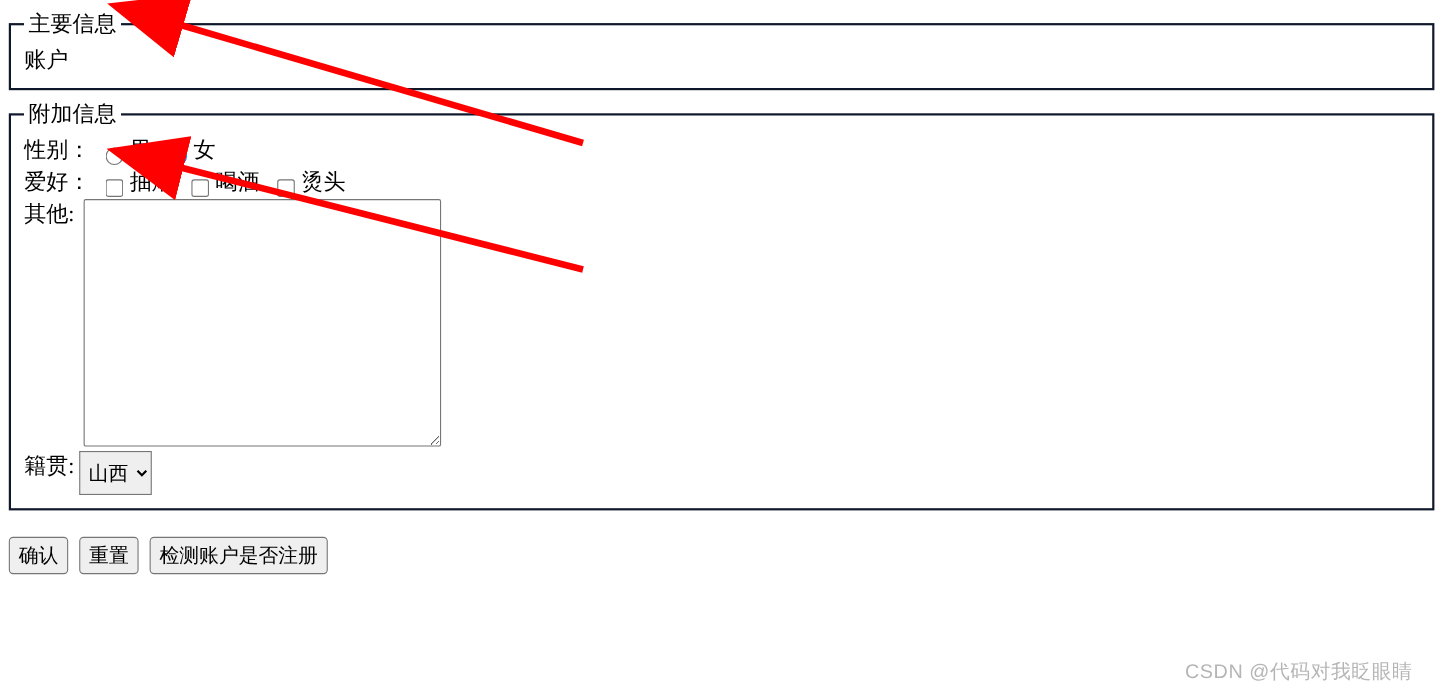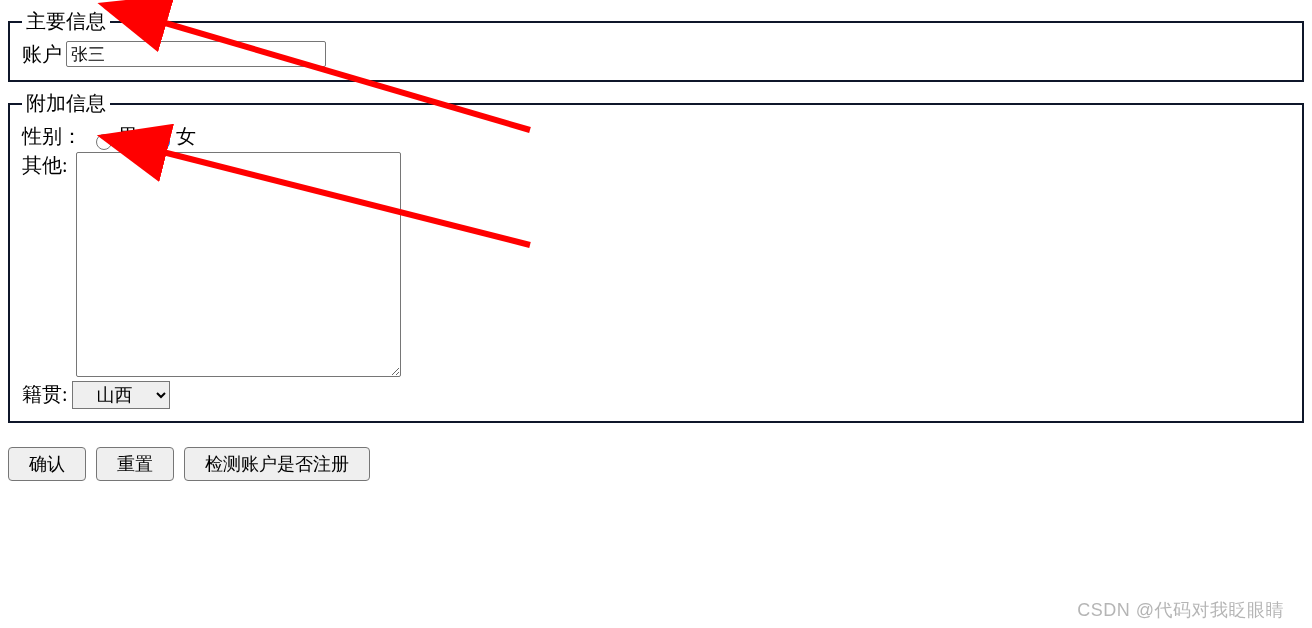--- a/index.html
+++ b/index.html
@@ -75,33 +75,33 @@
       resize: both;
       margin-left: 4px;
     }
     .other-row {
       display: flex;
       align-items: flex-start;
       margin-top: 2px;
     }
     select {
       font-size: 18px;
-      padding: 0 20px;
+      padding: 0 4px;
       border: 1px solid #767676;
       background: #efefef;
-      height: 28px;
+      height: 40px;
     }
     .buttons {
       margin-top: 24px;
       display: flex;
       gap: 10px;
     }
     button {
       font-size: 18px;
-      padding: 4px 20px;
+      padding: 4px 8px;
       border: 1px solid #767676;
       border-radius: 4px;
       background: #efefef;
       cursor: pointer;
       font-family: inherit;
     }
     .arrow-overlay {
       position: absolute;
       top: 0;
       left: 0;
@@ -116,35 +116,43 @@
       letter-spacing: 0.5px;
     }
   </style>
 </head>
 <body>
 
 <fieldset>
   <legend>主要信息</legend>
   <div class="row">
     <span class="label">账户 </span>
-    <input id="account-input" type="text" value="张三" style="">
   </div>
 </fieldset>
 
 <fieldset>
   <legend>附加信息</legend>
 
   <div class="row inline-group">
     <span class="label">性别：</span>
     <input type="radio" name="gender" id="g-male" style="">
     <label for="g-male">男</label>
     <input type="radio" name="gender" id="g-female" checked="" style="">
     <label for="g-female">女</label>
   </div>
 
+  <div class="row inline-group">
+    <span class="label">爱好：</span>
+    <input type="checkbox" id="h-smoke" style="">
+    <label for="h-smoke">抽烟</label>
+    <input type="checkbox" id="h-drink" style="">
+    <label for="h-drink">喝酒</label>
+    <input type="checkbox" id="h-perm" style="">
+    <label for="h-perm">烫头</label>
+  </div>
 
   <div class="other-row">
     <span class="label">其他:</span>
     <textarea style=""></textarea>
   </div>
 
   <div class="row" style="margin-top:4px;">
     <span class="label">籍贯:</span>
     <select>
       <option>山西</option>

